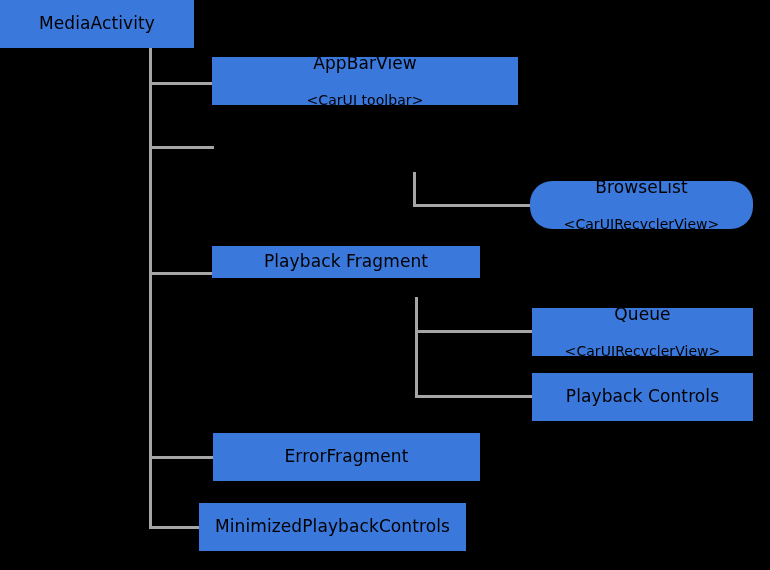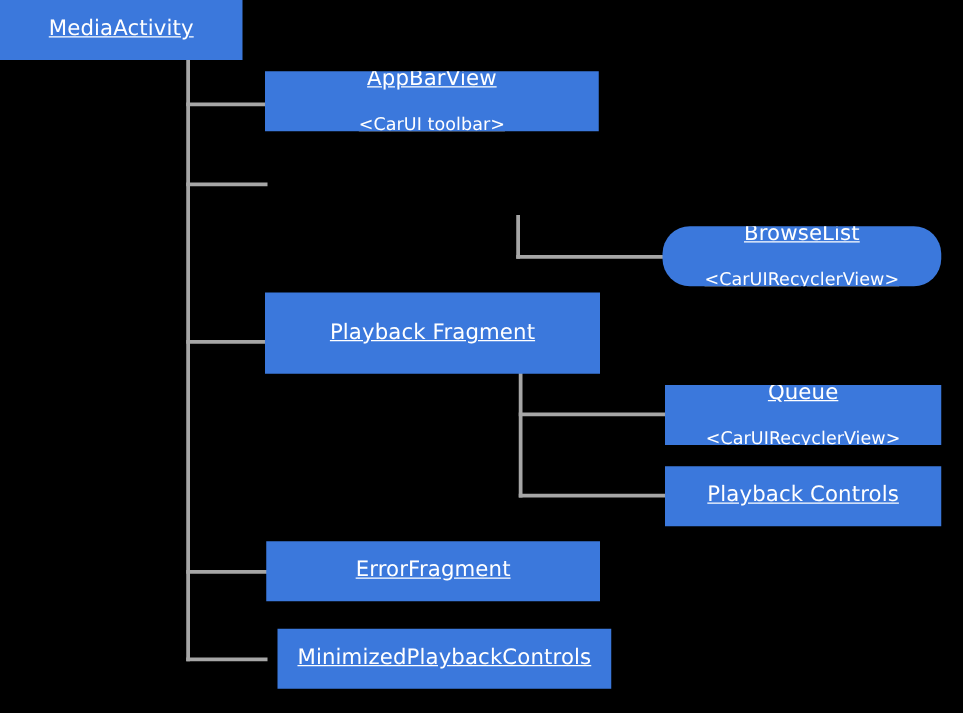--- a/index.html
+++ b/index.html
@@ -17,25 +17,24 @@
     font-family: "DejaVu Sans", "Liberation Sans", sans-serif;
   }
   .node {
     position: absolute;
     box-sizing: border-box;
     display: flex;
     flex-direction: column;
     align-items: center;
     justify-content: center;
     background: #3b78dc;
-    color: #ffffff;
+    color: #000000;
     text-align: center;
     line-height: 1.12;
     overflow: hidden;
-    text-decoration: underline;
   }
   .node .title {
     font-size: 17px;
     letter-spacing: 0.1px;
     white-space: nowrap;
   }
   .node .subtitle {
     font-size: 14px;
     letter-spacing: 0.05px;
     white-space: nowrap;
@@ -72,45 +71,45 @@
   <div class="edge h" style="left:413px; top:204px; width:120px;"></div>
 
   <div class="edge v" style="left:415px; top:297px; height:101px;"></div>
   <div class="edge h" style="left:415px; top:330px; width:119px;"></div>
   <div class="edge h" style="left:415px; top:395px; width:119px;"></div>
 
   <div class="node single" style="left:0px; top:0px; width:194px; height:48px;">
     <div class="title">MediaActivity</div>
   </div>
 
-  <div class="node" style="left:212px; top:57px; width:267px; height:48px;">
+  <div class="node" style="left:212px; top:57px; width:306px; height:48px;">
     <div class="title">AppBarView</div>
     <div class="subtitle">&lt;CarUI toolbar&gt;</div>
   </div>
 
 
   <div class="node" style="left:530px; top:181px; width:223px; height:48px;border-radius:22px;">
     <div class="title">BrowseList</div>
     <div class="subtitle">&lt;CarUIRecyclerView&gt;</div>
   </div>
 
-  <div class="node single" style="left:212px; top:234px; width:268px; height:65px;">
+  <div class="node single" style="left:212px; top:246px; width:268px; height:32px;">
     <div class="title">Playback Fragment</div>
   </div>
 
   <div class="node" style="left:532px; top:308px; width:221px; height:48px;">
     <div class="title">Queue</div>
     <div class="subtitle">&lt;CarUIRecyclerView&gt;</div>
   </div>
 
   <div class="node single" style="left:213px; top:433px; width:267px; height:48px;">
     <div class="title">ErrorFragment</div>
   </div>
 
   <div class="node single" style="left:532px; top:373px; width:221px; height:48px;">
     <div class="title">Playback Controls</div>
   </div>
 
-  <div class="node single" style="left:222px; top:503px; width:267px; height:48px;">
+  <div class="node single" style="left:199px; top:503px; width:267px; height:48px;">
     <div class="title">MinimizedPlaybackControls</div>
   </div>
 
 </div>
 
 </body></html>

